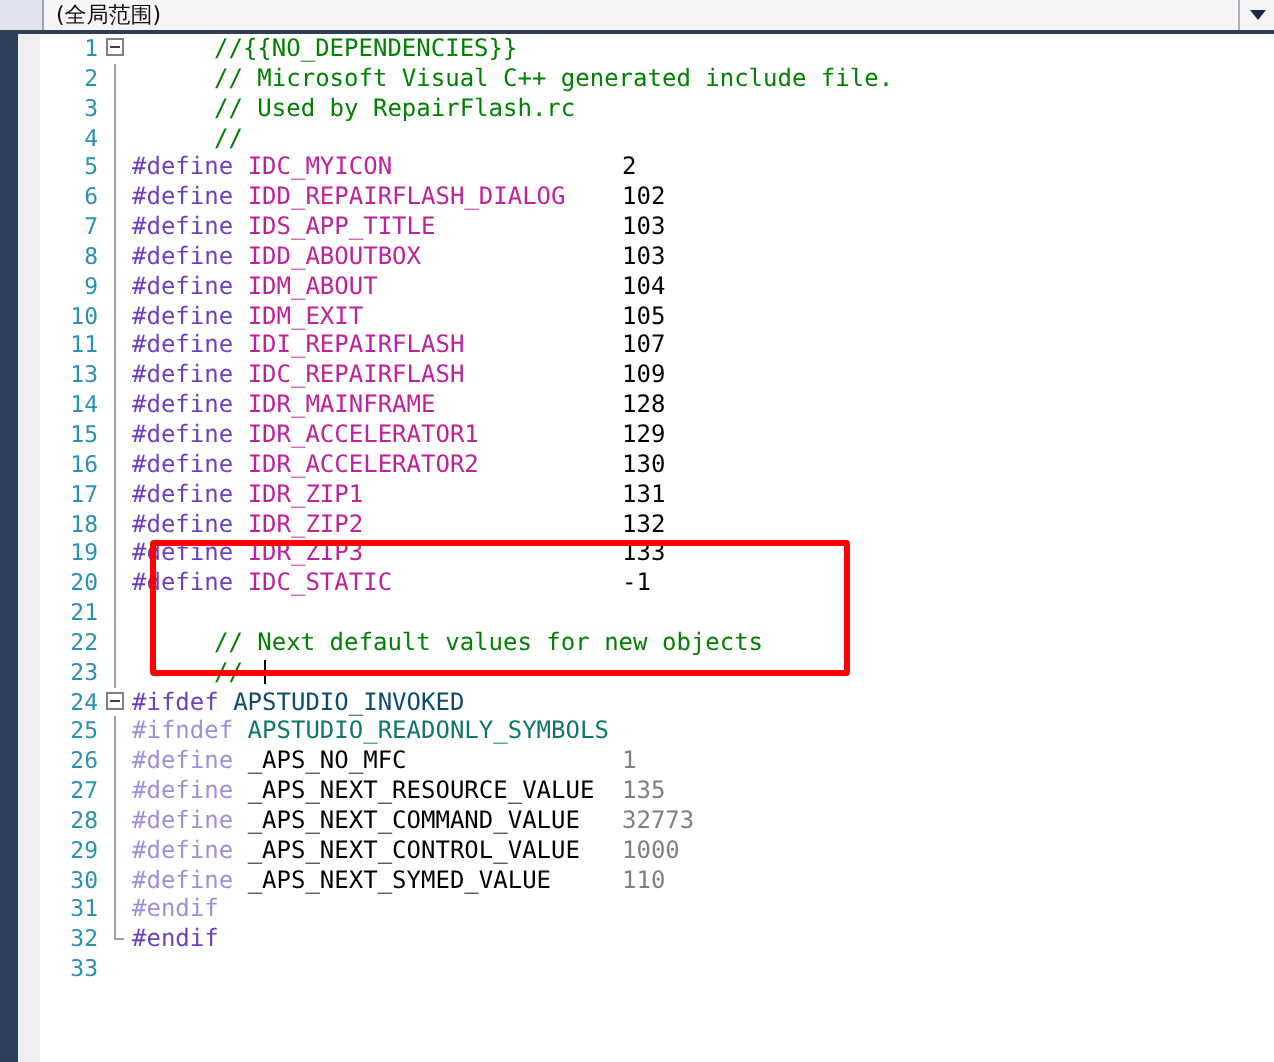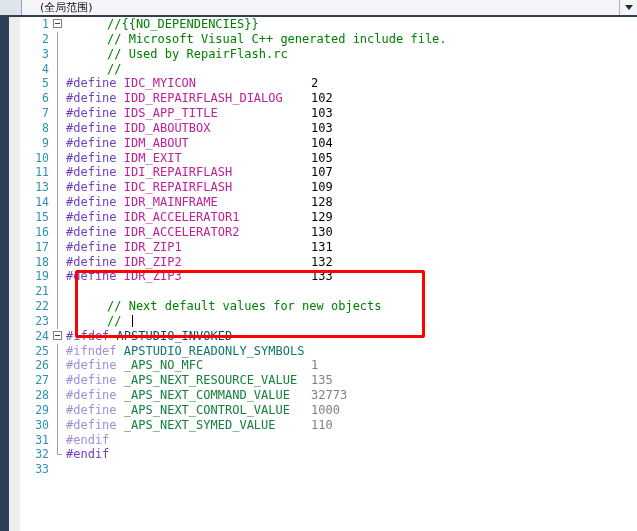--- a/index.html
+++ b/index.html
@@ -18,21 +18,20 @@
   
   #scope-bar {
     position: absolute;
     left: 0; top: 0;
     width: 637px; height: 17px;
     background: #f5f5f7;
     border-bottom: 2px solid #2d3e57;
     box-sizing: border-box;
     display: flex;
     align-items: center;
-    gap: 12px;
   }
   #scope-bar .left-stub {
     width: 22px; height: 100%;
     background: #dfe3ea;
     border-right: 1px solid #9aa5b5;
     box-sizing: border-box;
   }
   #scope-bar .scope-value {
     flex: 1;
     font-family: "DejaVu Sans", sans-serif;
@@ -148,21 +147,21 @@
 
   
   .tok-comment  { color: #008000; margin-left: 41px; }
   .tok-pp       { color: #6f3fbf; }
   .tok-ident    { color: #c0209a; }
   .tok-num      { color: #000000; }
   .tok-plain    { color: #0c4a6e; }
 
   
   .ina .tok-pp     { color: #a08fd8; }
-  .ina .tok-ident  { color: #15803d; }
+  .ina .tok-ident  { color: #000000; }
   .ina .tok-num    { color: #808080; }
   .ina .tok-plain  { color: #0f766e; }
 
   .val {
     position: absolute;
     left: 245px;
     top: 0;
   }
 
   
@@ -217,20 +216,21 @@
         <div class="line"><div class="lnum">9</div><div class="fold"><div class="vline"></div></div><div class="code"><span class="tok-pp">#define</span><span class="tok-plain"> </span><span class="tok-ident">IDM_ABOUT</span><span class="val tok-num">104</span></div></div>
         <div class="line"><div class="lnum">10</div><div class="fold"><div class="vline"></div></div><div class="code"><span class="tok-pp">#define</span><span class="tok-plain"> </span><span class="tok-ident">IDM_EXIT</span><span class="val tok-num">105</span></div></div>
         <div class="line"><div class="lnum">11</div><div class="fold"><div class="vline"></div></div><div class="code"><span class="tok-pp">#define</span><span class="tok-plain"> </span><span class="tok-ident">IDI_REPAIRFLASH</span><span class="val tok-num">107</span></div></div>
         <div class="line"><div class="lnum">13</div><div class="fold"><div class="vline"></div></div><div class="code"><span class="tok-pp">#define</span><span class="tok-plain"> </span><span class="tok-ident">IDC_REPAIRFLASH</span><span class="val tok-num">109</span></div></div>
         <div class="line"><div class="lnum">14</div><div class="fold"><div class="vline"></div></div><div class="code"><span class="tok-pp">#define</span><span class="tok-plain"> </span><span class="tok-ident">IDR_MAINFRAME</span><span class="val tok-num">128</span></div></div>
         <div class="line"><div class="lnum">15</div><div class="fold"><div class="vline"></div></div><div class="code"><span class="tok-pp">#define</span><span class="tok-plain"> </span><span class="tok-ident">IDR_ACCELERATOR1</span><span class="val tok-num">129</span></div></div>
         <div class="line"><div class="lnum">16</div><div class="fold"><div class="vline"></div></div><div class="code"><span class="tok-pp">#define</span><span class="tok-plain"> </span><span class="tok-ident">IDR_ACCELERATOR2</span><span class="val tok-num">130</span></div></div>
         <div class="line"><div class="lnum">17</div><div class="fold"><div class="vline"></div></div><div class="code"><span class="tok-pp">#define</span><span class="tok-plain"> </span><span class="tok-ident">IDR_ZIP1</span><span class="val tok-num">131</span></div></div>
         <div class="line"><div class="lnum">18</div><div class="fold"><div class="vline"></div></div><div class="code"><span class="tok-pp">#define</span><span class="tok-plain"> </span><span class="tok-ident">IDR_ZIP2</span><span class="val tok-num">132</span></div></div>
         <div class="line"><div class="lnum">19</div><div class="fold"><div class="vline"></div></div><div class="code"><span class="tok-pp">#define</span><span class="tok-plain"> </span><span class="tok-ident">IDR_ZIP3</span><span class="val tok-num">133</span></div></div>
+        <div class="line"><div class="lnum">20</div><div class="fold"><div class="vline"></div></div><div class="code"><span class="tok-pp">#define</span><span class="tok-plain"> </span><span class="tok-ident">IDC_STATIC</span><span class="val tok-num">-1</span></div></div>
         <div class="line"><div class="lnum">21</div><div class="fold"><div class="vline"></div></div><div class="code"></div></div>
         <div class="line"><div class="lnum">22</div><div class="fold"><div class="vline"></div></div><div class="code"><span class="tok-comment">// Next default values for new objects</span></div></div>
         <div class="line"><div class="lnum">23</div><div class="fold"><div class="vline"></div></div><div class="code"><span class="tok-comment">// </span><span class="caret"></span></div></div>
         <div class="line"><div class="lnum">24</div><div class="fold"><div class="box"></div></div><div class="code"><span class="tok-pp">#ifdef</span><span class="tok-plain"> APSTUDIO_INVOKED</span></div></div>
         <div class="line ina"><div class="lnum">25</div><div class="fold"><div class="vline"></div></div><div class="code"><span class="tok-pp">#ifndef</span><span class="tok-plain"> APSTUDIO_READONLY_SYMBOLS</span></div></div>
         <div class="line ina"><div class="lnum">26</div><div class="fold"><div class="vline"></div></div><div class="code"><span class="tok-pp">#define</span><span class="tok-plain"> </span><span class="tok-ident">_APS_NO_MFC</span><span class="val tok-num">1</span></div></div>
         <div class="line ina"><div class="lnum">27</div><div class="fold"><div class="vline"></div></div><div class="code"><span class="tok-pp">#define</span><span class="tok-plain"> </span><span class="tok-ident">_APS_NEXT_RESOURCE_VALUE</span><span class="val tok-num">135</span></div></div>
         <div class="line ina"><div class="lnum">28</div><div class="fold"><div class="vline"></div></div><div class="code"><span class="tok-pp">#define</span><span class="tok-plain"> </span><span class="tok-ident">_APS_NEXT_COMMAND_VALUE</span><span class="val tok-num">32773</span></div></div>
         <div class="line ina"><div class="lnum">29</div><div class="fold"><div class="vline"></div></div><div class="code"><span class="tok-pp">#define</span><span class="tok-plain"> </span><span class="tok-ident">_APS_NEXT_CONTROL_VALUE</span><span class="val tok-num">1000</span></div></div>
         <div class="line ina"><div class="lnum">30</div><div class="fold"><div class="vline"></div></div><div class="code"><span class="tok-pp">#define</span><span class="tok-plain"> </span><span class="tok-ident">_APS_NEXT_SYMED_VALUE</span><span class="val tok-num">110</span></div></div>

